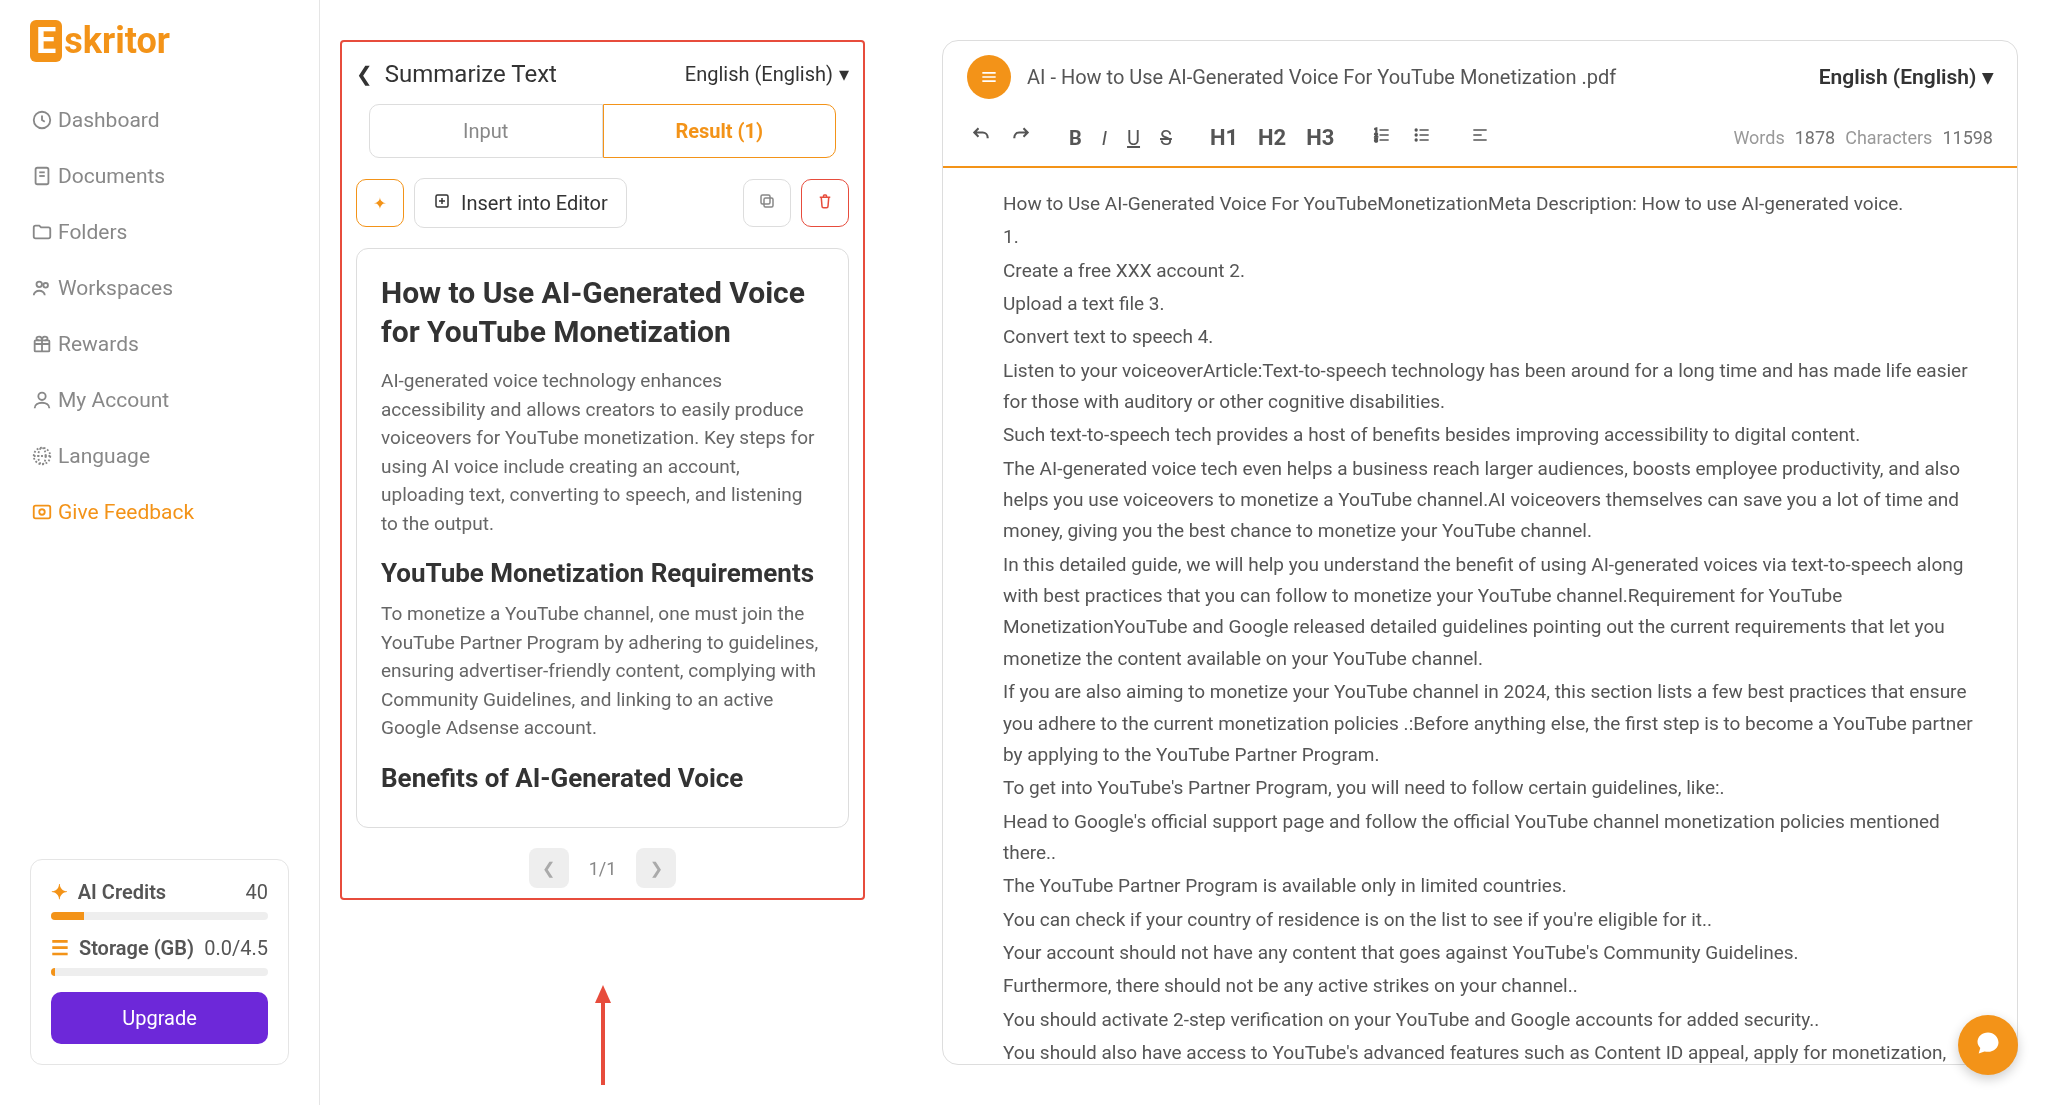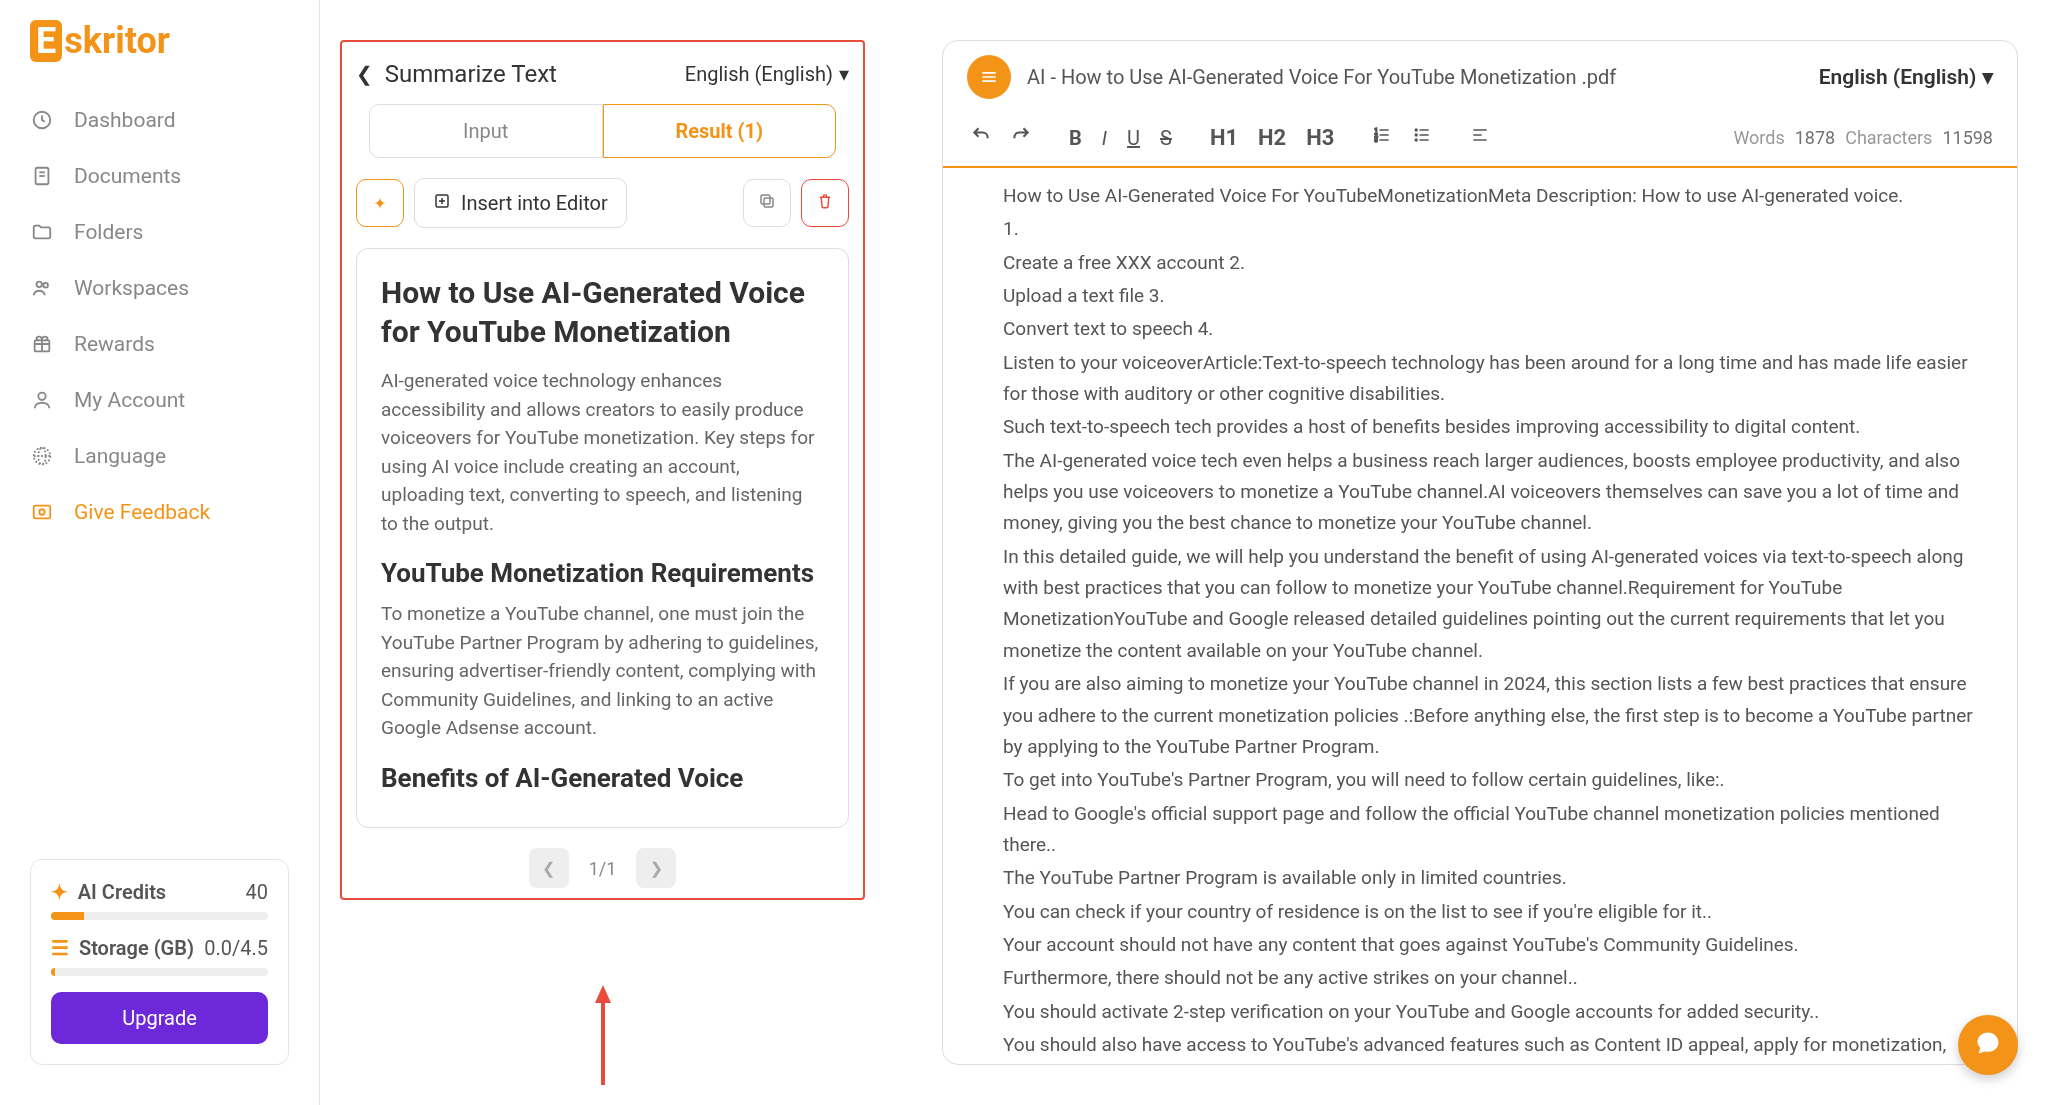--- a/index.html
+++ b/index.html
@@ -3,21 +3,21 @@
 <meta charset="utf-8">
 <style>
 * { margin: 0; padding: 0; box-sizing: border-box; font-family: -apple-system, BlinkMacSystemFont, 'Segoe UI', Roboto, sans-serif; }
 body { background: #fff; width: 2048px; height: 1105px; overflow: hidden; display: flex; }
 
 .sidebar { width: 320px; border-right: 1px solid #e5e5e5; display: flex; flex-direction: column; padding: 20px 0; }
 .logo { padding: 0 30px 20px; }
 .logo-text { font-size: 36px; font-weight: 700; color: #f39318; display: flex; align-items: center; }
 .logo-e { background: #f39318; color: #fff; padding: 0 6px; border-radius: 6px; margin-right: 2px; display: inline-flex; align-items: center; }
 .nav { flex: 1; padding-top: 10px; }
-.nav-item { display: flex; align-items: center; padding: 16px 30px; color: #888; font-size: 21px; cursor: pointer; gap: 20px; }
+.nav-item { display: flex; align-items: center; padding: 16px 30px; color: #888; font-size: 21px; cursor: pointer; gap: 4px; }
 .nav-item.feedback { color: #f39318; }
 .nav-icon { width: 24px; height: 24px; display: flex; align-items: center; justify-content: center; }
 
 .credits-box { margin: 20px 30px; border: 1px solid #e5e5e5; border-radius: 12px; padding: 20px; }
 .credit-row { display: flex; justify-content: space-between; align-items: center; font-size: 20px; color: #555; margin-bottom: 8px; }
 .credit-label { display: flex; align-items: center; gap: 10px; font-weight: 600; }
 .progress-bar { height: 8px; background: #eee; border-radius: 4px; margin-bottom: 16px; overflow: hidden; }
 .progress-fill { height: 100%; background: #f39318; }
 .upgrade-btn { width: 100%; padding: 14px; background: #6d28d9; color: #fff; border: none; border-radius: 10px; font-size: 20px; cursor: pointer; }
 
@@ -61,21 +61,21 @@
 .doc-title { font-size: 20px; color: #555; }
 .lang-select-r { font-size: 21px; color: #333; display: flex; align-items: center; gap: 6px; cursor: pointer; font-weight: 600; }
 
 .toolbar { padding: 8px 24px 12px; border-bottom: 2px solid #f39318; display: flex; align-items: center; gap: 30px; }
 .toolbar-group { display: flex; gap: 12px; align-items: center; }
 .tb-btn { cursor: pointer; color: #555; font-size: 20px; padding: 4px; }
 .tb-btn.h { font-weight: 700; font-size: 22px; }
 .stats { margin-left: auto; display: flex; gap: 10px; color: #999; font-size: 18px; }
 .stats .val { color: #737373; }
 
-.editor-content { flex: 1; padding: 12px 30px 20px 60px; overflow-y: auto; font-size: 19px; color: #555; line-height: 1.65; position: relative; }
+.editor-content { flex: 1; padding: 20px 30px 20px 60px; overflow-y: auto; font-size: 19px; color: #555; line-height: 1.65; position: relative; }
 .editor-content p { margin-bottom: 2px; }
 .editor-content::-webkit-scrollbar { width: 10px; }
 .editor-content::-webkit-scrollbar-thumb { background: #f39318; border-radius: 5px; }
 .editor-content::-webkit-scrollbar-track { background: #f0f0f0; }
 
 .chat-btn { position: fixed; bottom: 30px; right: 30px; width: 60px; height: 60px; background: #f39318; border-radius: 50%; display: flex; align-items: center; justify-content: center; color: #fff; cursor: pointer; box-shadow: 0 4px 12px rgba(0,0,0,0.2); }
 </style>
 </head>
 <body>
 

